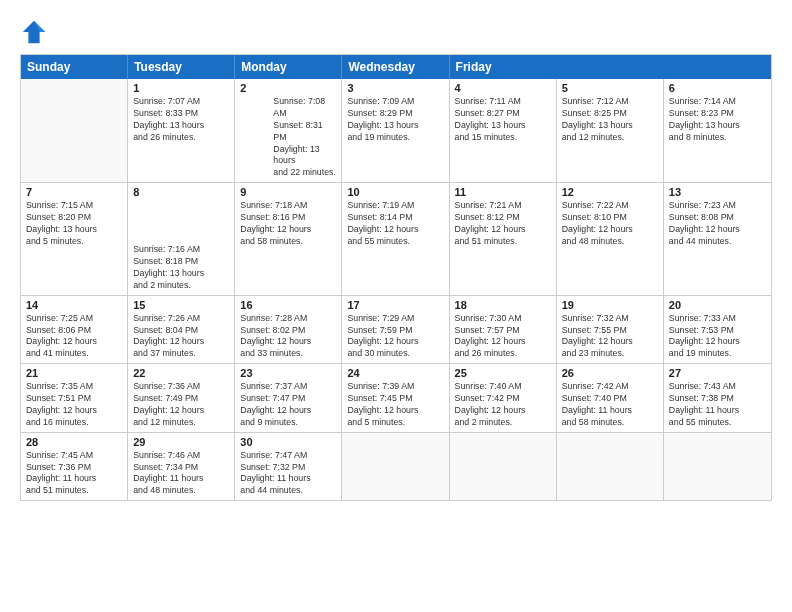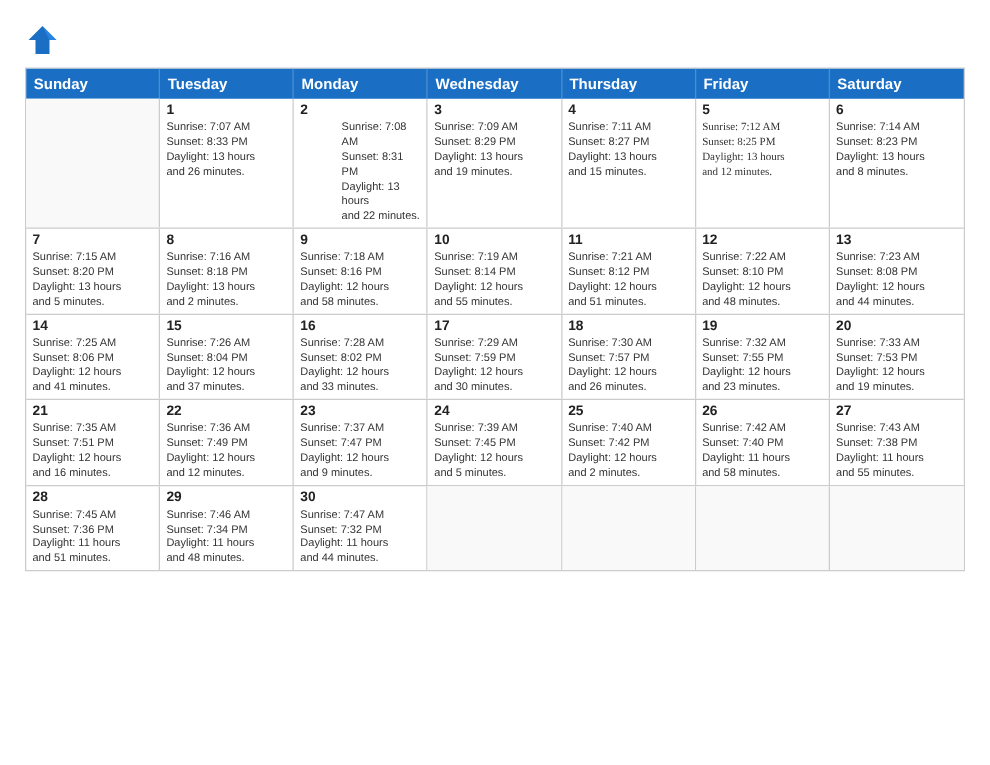--- a/index.html
+++ b/index.html
@@ -127,23 +127,21 @@
       <div class="title-location"></div>
     </div>
   </div>
 
   <div class="calendar">
     <div class="cal-header-row">
     <div class="cal-header-cell">Sunday</div>
         <div class="cal-header-cell">Tuesday</div>
         <div class="cal-header-cell">Monday</div>
         <div class="cal-header-cell">Wednesday</div>
-        <div class="cal-header-cell">Thursday</div>
         <div class="cal-header-cell">Friday</div>
-        <div class="cal-header-cell">Saturday</div>
       </div>
     <div class="cal-body">
     <div class="cal-row">
           <div class="cal-cell empty"></div>
           <div class="cal-cell">
             <div class="day-num">1</div>
             <div class="day-info" style="white-space: pre-line;">Sunrise: 7:07 AM
 Sunset: 8:33 PM
 Daylight: 13 hours
 and 26 minutes.</div>
@@ -164,21 +162,21 @@
           </div>
           <div class="cal-cell">
             <div class="day-num">4</div>
             <div class="day-info" style="white-space: pre-line;">Sunrise: 7:11 AM
 Sunset: 8:27 PM
 Daylight: 13 hours
 and 15 minutes.</div>
           </div>
           <div class="cal-cell">
             <div class="day-num">5</div>
-            <div class="day-info" style="white-space: pre-line; font-family: Liberation Serif, serif;">Sunrise: 7:12 AM
+            <div class="day-info" style="white-space: pre-line;">Sunrise: 7:12 AM
 Sunset: 8:25 PM
 Daylight: 13 hours
 and 12 minutes.</div>
           </div>
           <div class="cal-cell">
             <div class="day-num">6</div>
             <div class="day-info" style="white-space: pre-line;">Sunrise: 7:14 AM
 Sunset: 8:23 PM
 Daylight: 13 hours
 and 8 minutes.</div>
@@ -187,21 +185,21 @@
         <div class="cal-row">
           <div class="cal-cell">
             <div class="day-num">7</div>
             <div class="day-info" style="white-space: pre-line;">Sunrise: 7:15 AM
 Sunset: 8:20 PM
 Daylight: 13 hours
 and 5 minutes.</div>
           </div>
           <div class="cal-cell">
             <div class="day-num">8</div>
-            <div class="day-info" style="white-space: pre-line;">Sunrise: 7:16 AM
+            <div class="day-info" style="white-space: pre-line; margin-top: 44px;">Sunrise: 7:16 AM
 Sunset: 8:18 PM
 Daylight: 13 hours
 and 2 minutes.</div>
           </div>
           <div class="cal-cell">
             <div class="day-num">9</div>
             <div class="day-info" style="white-space: pre-line;">Sunrise: 7:18 AM
 Sunset: 8:16 PM
 Daylight: 12 hours
 and 58 minutes.</div>

